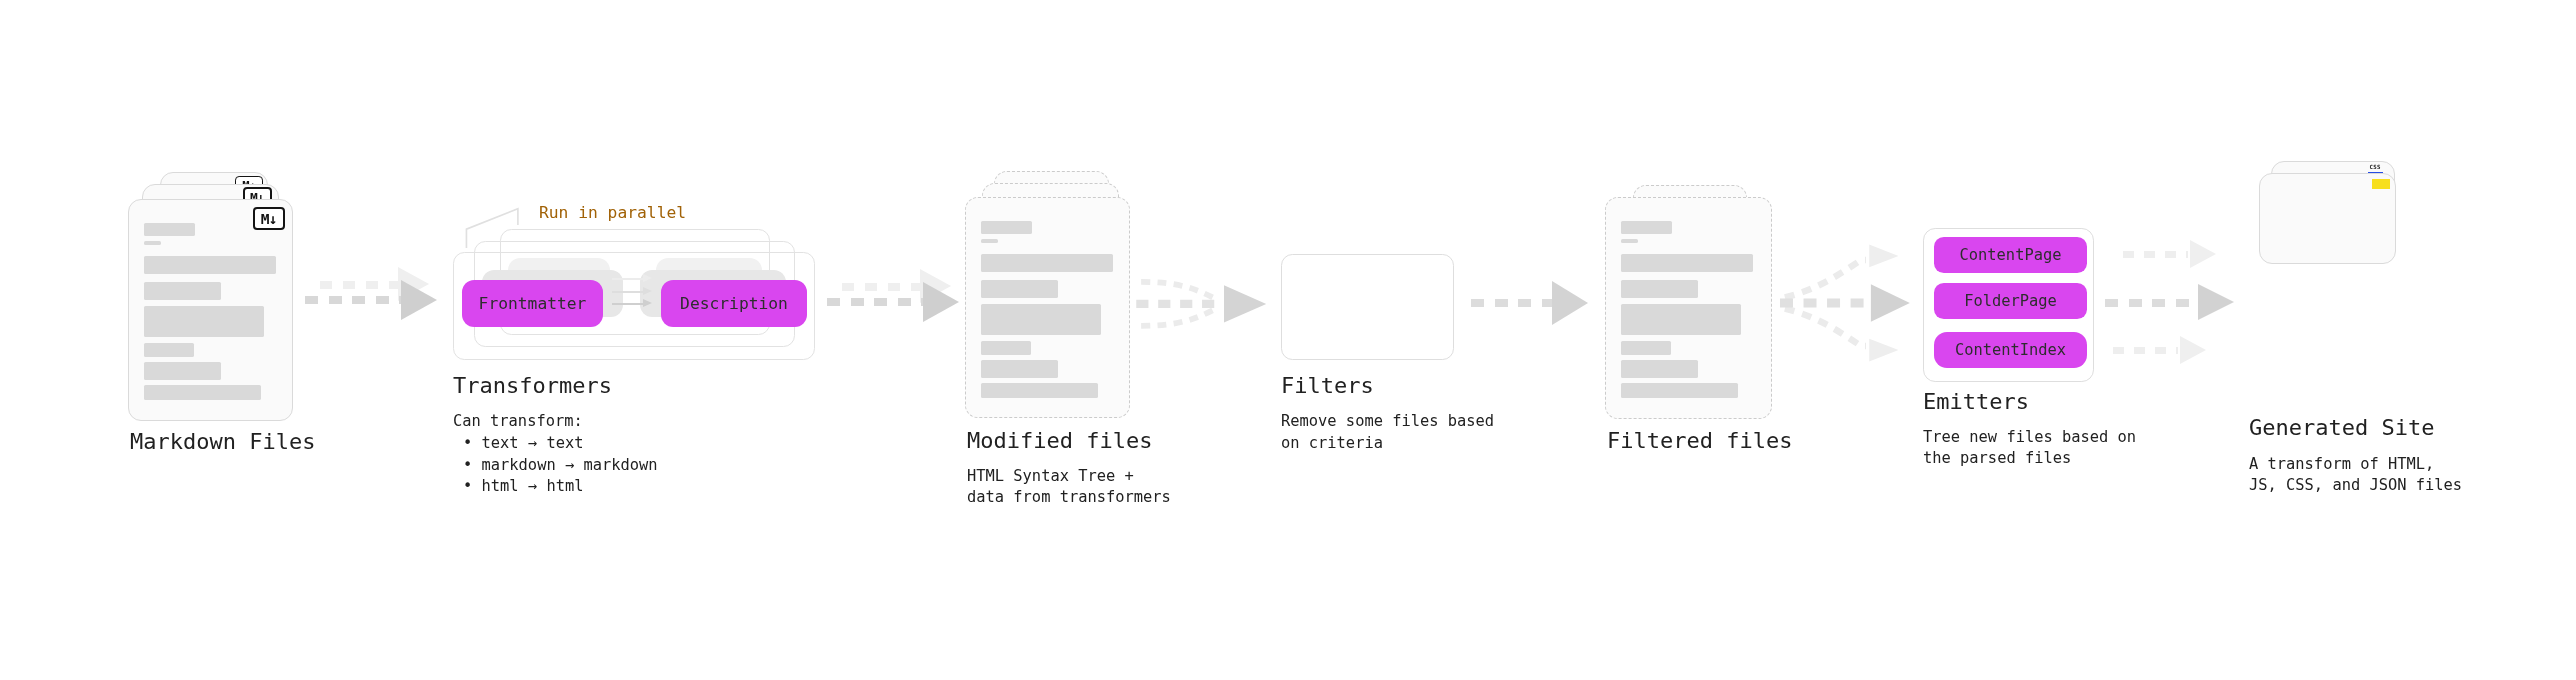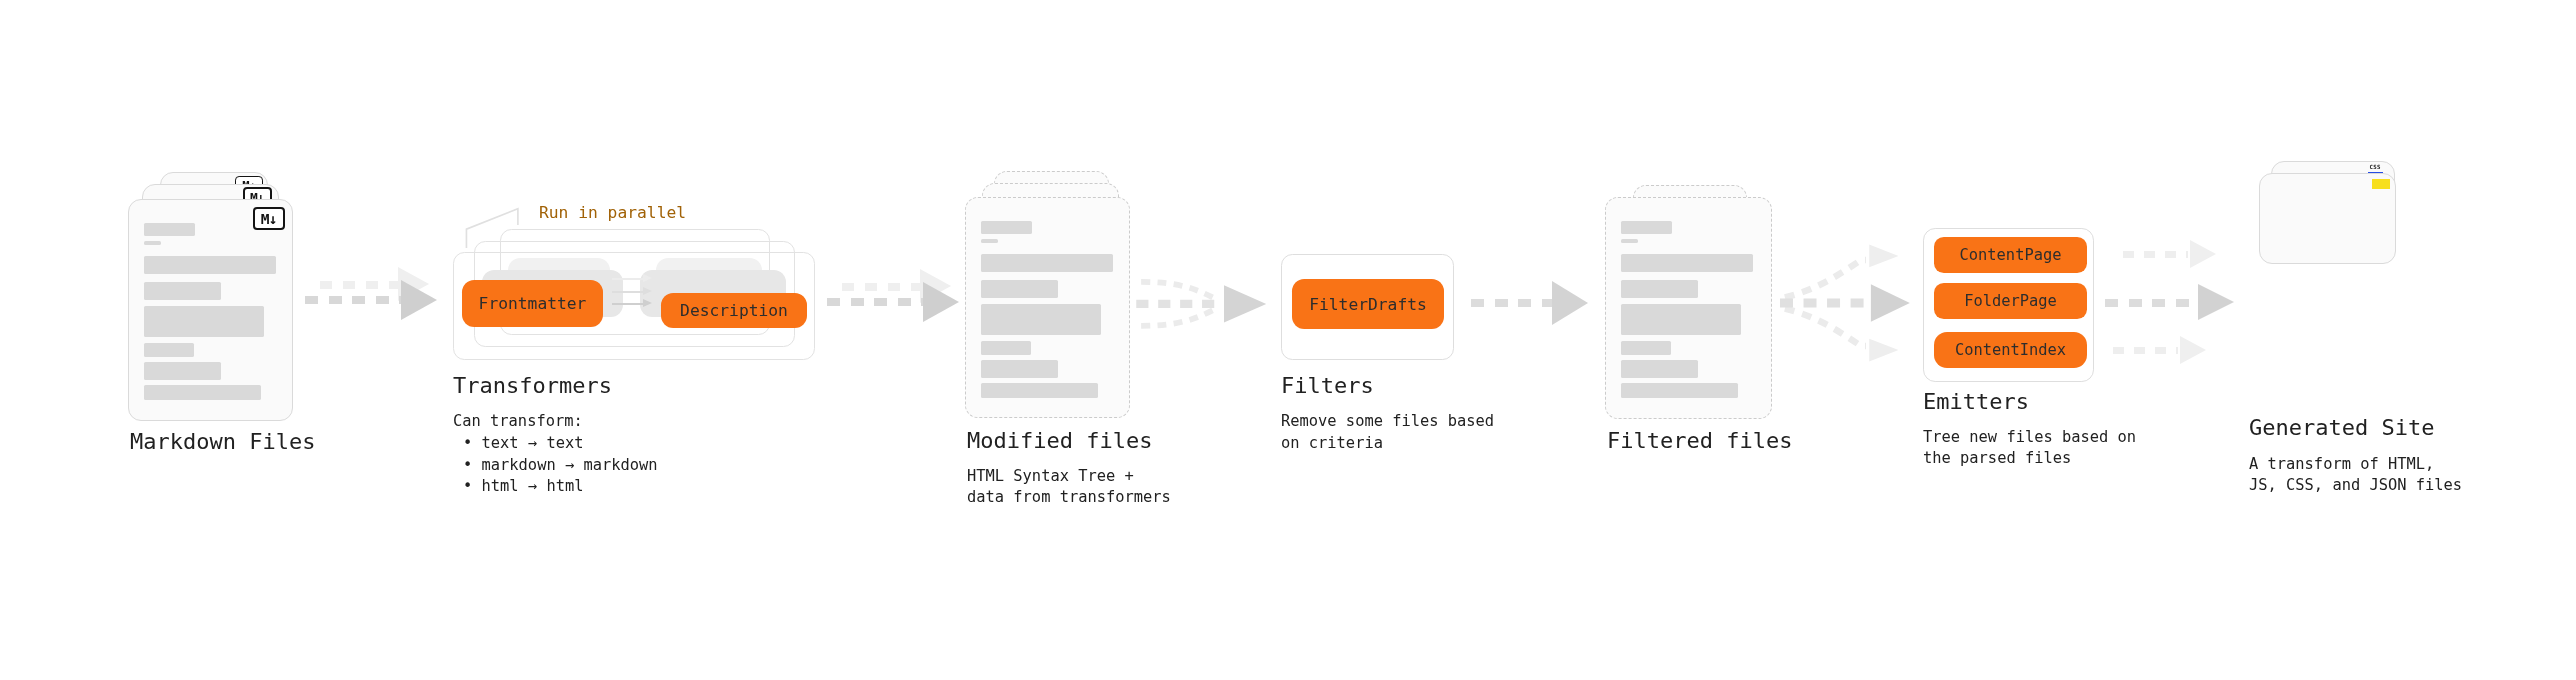--- a/index.html
+++ b/index.html
@@ -22,21 +22,21 @@
   .b6{width:50px;height:14px;margin-bottom:4.9px;}
   .b7{width:77px;height:18px;margin-bottom:5.7px;}
   .b8{width:117px;height:14.6px;}
 
   
   .md-badge{position:absolute;background:#fff;border:2.4px solid #141414;border-radius:4.1px;
             font-weight:bold;color:#141414;display:flex;align-items:center;justify-content:center;
             box-sizing:border-box;letter-spacing:-0.8px;}
 
   
-  .pill{position:absolute;background:#f97316;border-radius:12.2px;display:flex;align-items:center;
+  .pill{position:absolute;background:#d946ef;border-radius:12.2px;display:flex;align-items:center;
         justify-content:center;font-size:16.3px;font-weight:500;color:#2d2d2d;box-sizing:border-box;white-space:nowrap;}
   .pill.g1{background:#e7e7e7;}
   .pill.g2{background:#f1f1f1;}
 
   
   .obox{position:absolute;border:1.6px solid #e2e2e2;border-radius:11.4px;box-sizing:border-box;background:transparent;}
   .obox.filled{background:#ffffff;border-color:#dedede;}
 
   
   .dashes{position:absolute;height:8.1px;}
@@ -102,21 +102,21 @@
 
   <div class="obox" style="left:500px;top:229px;width:270px;height:106px;"></div>
   <div class="obox" style="left:474px;top:241px;width:321px;height:106px;"></div>
   <div class="obox" style="left:453px;top:252px;width:362px;height:108px;"></div>
 
   <div class="pill g2" style="left:508px;top:258px;width:102px;height:46px;"></div>
   <div class="pill g2" style="left:656px;top:258px;width:106px;height:46px;"></div>
   <div class="pill g1" style="left:482px;top:270px;width:141px;height:47px;"></div>
   <div class="pill g1" style="left:640px;top:270px;width:146px;height:47px;"></div>
   <div class="pill" style="left:462px;top:280px;width:141px;height:47px;">Frontmatter</div>
-  <div class="pill" style="left:661px;top:293px;width:146px;height:35px;">Description</div>
+  <div class="pill" style="left:661px;top:280px;width:146px;height:47px;">Description</div>
 
   <div class="mini-line" style="left:612px;top:278px;width:31px;background:#ececec;"></div>
   <div class="mini-tri" style="left:643px;top:274px;border-width:4.9px 0 4.9px 9px;border-left-color:#ececec;"></div>
   <div class="mini-line" style="left:612px;top:291px;width:31px;background:#dedede;"></div>
   <div class="mini-tri" style="left:643px;top:287px;border-width:4.9px 0 4.9px 9px;border-left-color:#dedede;"></div>
   <div class="mini-line" style="left:612px;top:303px;width:31px;background:#cfcfcf;"></div>
   <div class="mini-tri" style="left:643px;top:299px;border-width:4.9px 0 4.9px 9px;border-left-color:#cfcfcf;"></div>
 
   <div class="title" style="left:453px;top:375px;">Transformers</div>
   <div class="body-line" style="left:453px;top:414px;">Can transform:</div>
@@ -150,21 +150,20 @@
   <div class="body-line" style="left:967px;top:490px;">data from transformers</div>
 
   <svg class="abs" style="left:1136px;top:273px;" width="137" height="65" viewBox="0 0 168 80">
     <path d="M6,11 C52,11 72,19 96,31" fill="none" stroke="#ebebeb" stroke-width="7" stroke-dasharray="11 9"></path>
     <path d="M6,65 C52,65 72,57 96,45" fill="none" stroke="#ebebeb" stroke-width="7" stroke-dasharray="11 9"></path>
     <path d="M0,38 H104" fill="none" stroke="#e2e2e2" stroke-width="10" stroke-dasharray="15 12"></path>
     <polygon points="108,15 160,38 108,61" fill="#d4d4d4"></polygon>
   </svg>
 
   <div class="obox filled" style="left:1281px;top:254px;width:173px;height:106px;"></div>
-  <div class="pill" style="left:1292px;top:279px;width:152px;height:50px;">FilterDrafts</div>
   <div class="title" style="left:1281px;top:375px;">Filters</div>
   <div class="body-line" style="left:1281px;top:414px;">Remove some files based</div>
   <div class="body-line" style="left:1281px;top:436px;">on criteria</div>
 
   <div class="abs" style="left:1471px;top:281px;width:122px;height:45px;">
     <div class="dashes" style="left:0;top:18px;width:81px;background-image:repeating-linear-gradient(90deg,#dcdcdc 0 13px,transparent 13px 23.6px);"></div>
     <div class="tri" style="left:81px;top:0;border-width:22px 0 22px 36px;border-left-color:#d3d3d3;"></div>
   </div>
 
   <div class="card dashed" style="left:1633px;top:185px;width:114px;height:91px;"></div>

